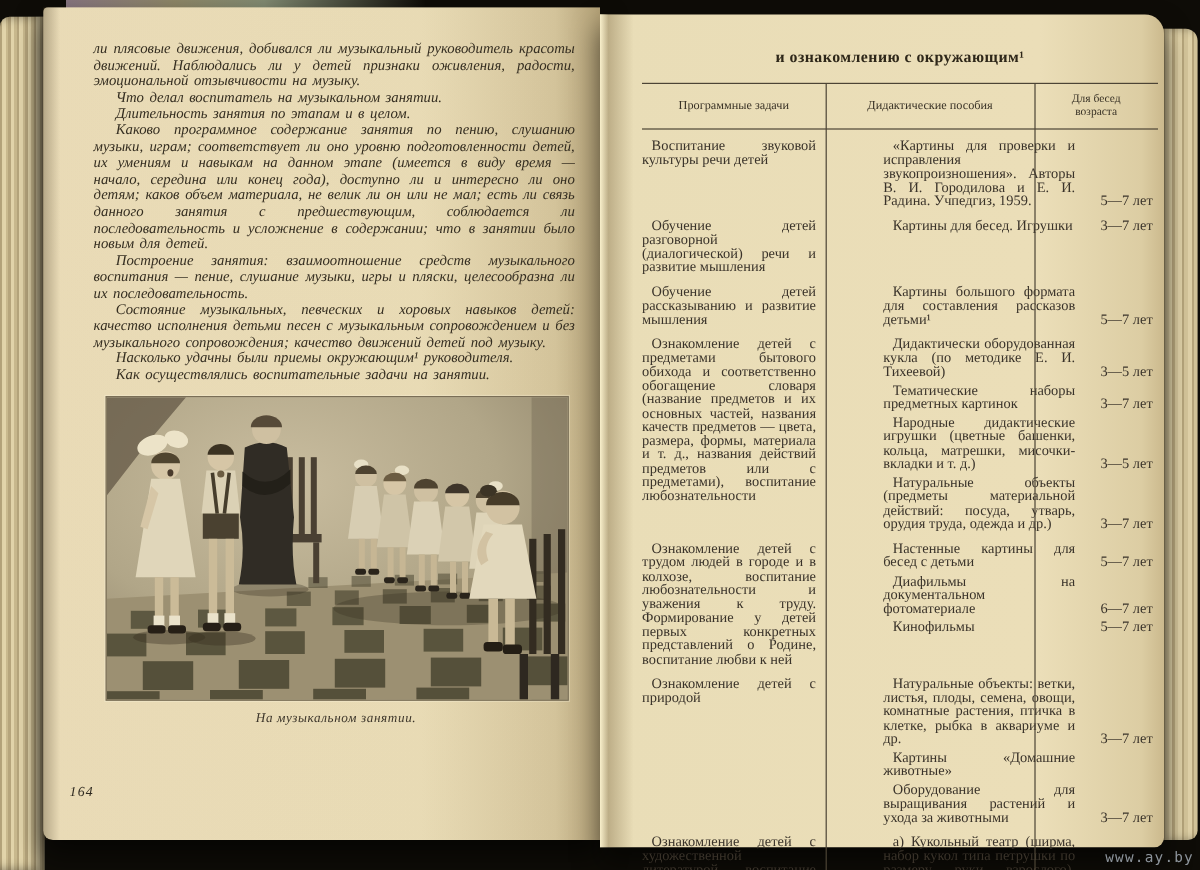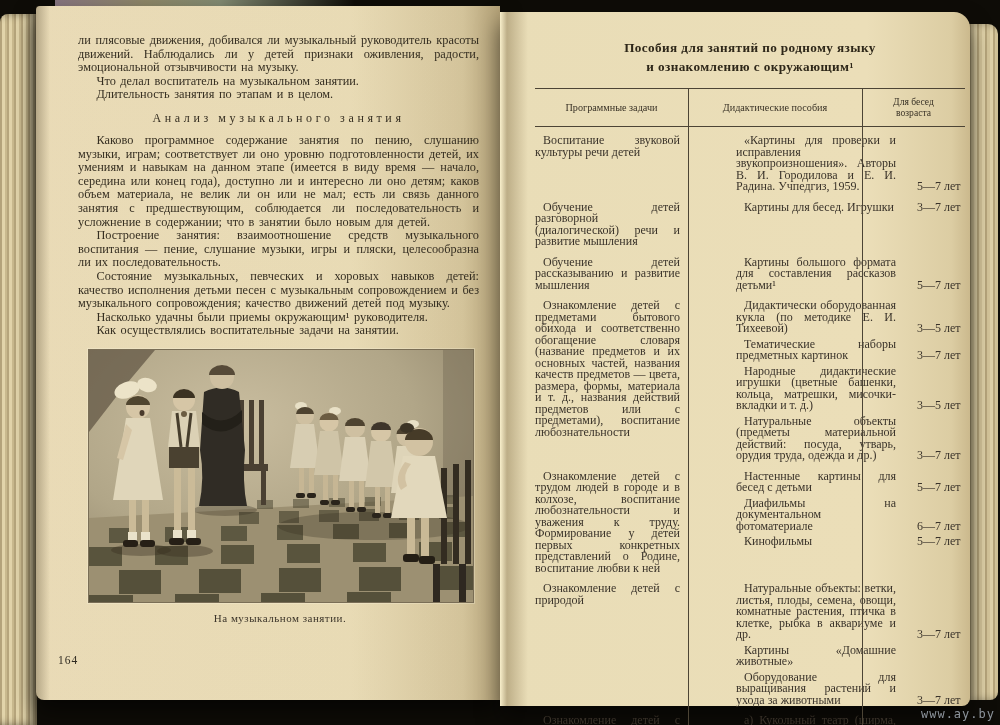--- a/index.html
+++ b/index.html
@@ -20,21 +20,21 @@
   .page-left{left:36px;top:6px;width:464px;height:694px;border-radius:4px 0 0 8px;
     background:linear-gradient(90deg,#ead1aa20,transparent),
                linear-gradient(90deg,#e9dcb8 0%,#e8dbb5 68%,#d3c39a 92%,#b2a076 100%);}
   .page-left::before{content:'';position:absolute;left:0;top:0;bottom:0;width:14px;
     background:linear-gradient(90deg,rgba(60,48,25,.30),rgba(60,48,25,0));}
   .page-right{left:500px;top:12px;width:470px;height:694px;border-radius:0 16px 8px 0;
     background:linear-gradient(90deg,#e9ddb7 0%,#ebdeb8 78%,#dccda3 96%,#cbb98d 100%);}
   .page-right::before{content:'';position:absolute;left:0;top:0;bottom:0;width:28px;
     background:linear-gradient(90deg,#f8efcb 0px,rgba(118,98,58,.38) 7px,rgba(118,98,58,0) 28px);}
   
-  .lp{position:relative;height:100%;padding:28px 21px 0 42px;box-sizing:border-box;}
+  .lp{position:relative;height:100%;padding:28px 21px 0 42px;box-sizing:border-box;font-style:italic;}
   .lp p{margin:0;text-align:justify;font-size:12.3px;line-height:13.6px;word-spacing:1.5px;}
   .lp p.ind{text-indent:1.5em;}
   .lp-heading{margin:9px 0 8px;text-align:center;font-size:12px;letter-spacing:.30em;white-space:nowrap;}
   .photo{display:block;margin:11px 0 0 10px;width:384px;height:252px;border:1px solid #7a6e56;
     background:#b3a88d;box-shadow:0 0 0 1px rgba(255,250,230,.25);}
   .photo-caption{margin-top:9px;width:384px;margin-left:10px;text-align:center;font-size:11px;
     letter-spacing:.5px;color:#3c352a;}
   .pagenum-left{position:absolute;left:22px;bottom:34px;font-size:11.5px;letter-spacing:1px;color:#2f2a20;}
   
   .rp{position:relative;height:100%;padding:26px 5px 0 35px;box-sizing:border-box;}
@@ -66,21 +66,20 @@
 <div class="scene">
   <div class="top-glint"></div>
   <div class="edge-left"></div>
   <div class="edge-right"></div>
 
   <div class="page page-left">
     <div class="lp">
       <p>ли плясовые движения, добивался ли музыкальный руководитель красоты движений. Наблюдались ли у детей признаки оживления, радости, эмоциональной отзывчивости на музыку.</p>
       <p class="ind">Что делал воспитатель на музыкальном занятии.</p>
       <p class="ind">Длительность занятия по этапам и в целом.</p>
-      <div class="lp-heading">Анализ музыкального занятия</div>
       <p class="ind">Каково программное содержание занятия по пению, слушанию музыки, играм; соответствует ли оно уровню подготовленности детей, их умениям и навыкам на данном этапе (имеется в виду время — начало, середина или конец года), доступно ли и интересно ли оно детям; каков объем материала, не велик ли он или не мал; есть ли связь данного занятия с предшествующим, соблюдается ли последовательность и усложнение в содержании; что в занятии было новым для детей.</p>
       <p class="ind">Построение занятия: взаимоотношение средств музыкального воспитания — пение, слушание музыки, игры и пляски, целесообразна ли их последовательность.</p>
       <p class="ind">Состояние музыкальных, певческих и хоровых навыков детей: качество исполнения детьми песен с музыкальным сопровождением и без музыкального сопровождения; качество движений детей под музыку.</p>
       <p class="ind">Насколько удачны были приемы окружающим¹ руководителя.</p>
       <p class="ind">Как осуществлялись воспитательные задачи на занятии.</p>
 
       <svg class="photo" viewBox="0 0 384 252" preserveAspectRatio="none">
         <defs>
           <radialGradient id="wg" cx="38%" cy="28%" r="85%">
             <stop offset="0" stop-color="#c9bd9f"></stop>
@@ -235,21 +234,20 @@
       </svg>
 
       <div class="photo-caption">На музыкальном занятии.</div>
       <div class="pagenum-left">164</div>
     </div>
   </div>
 
   <div class="page page-right">
     <div class="rp">
       <div class="rp-title">
-        <div>Пособия для занятий по родному языку</div>
         <div>и ознакомлению с окружающим¹</div>
       </div>
       <div class="rp-table">
         <div class="vline v1"></div>
         <div class="vline v2"></div>
         <div class="thead">
           <div class="th th1">Программные задачи</div>
           <div class="th th2">Дидактические пособия</div>
           <div class="th th3">
               <span>Для бесед возраста</span>

